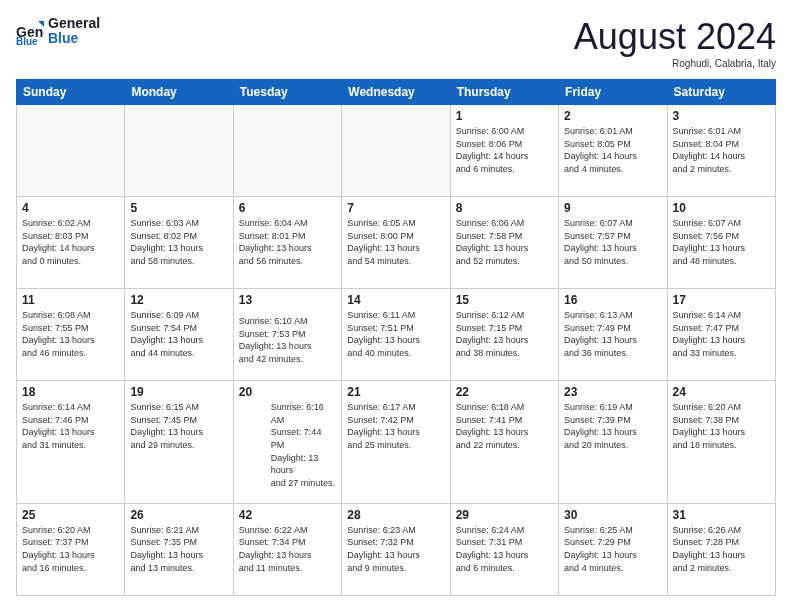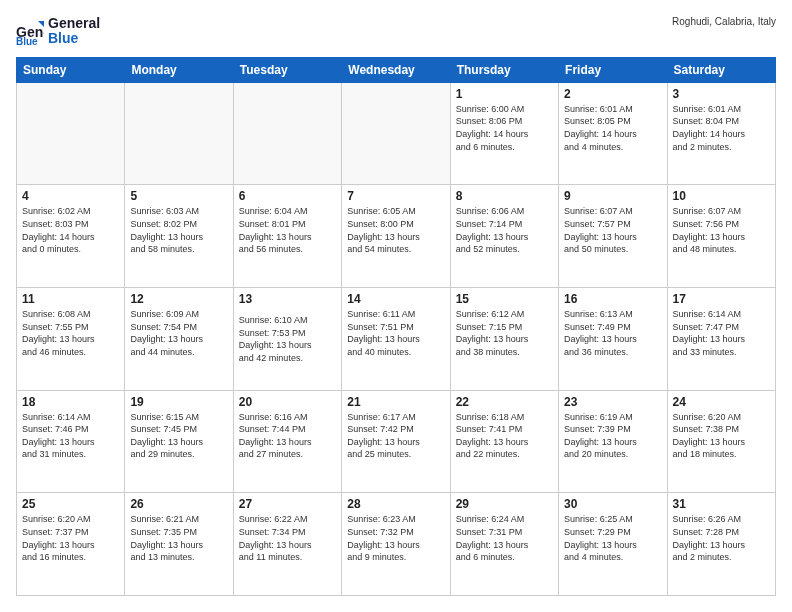--- a/index.html
+++ b/index.html
@@ -98,20 +98,21 @@
         <text x="0" y="20" font-size="14" font-weight="bold" fill="#1a1a2e">General</text>
         <text x="0" y="28" font-size="10" font-weight="bold" fill="#1565c0">Blue</text>
         <polygon points="22,4 28,10 28,4" fill="#1565c0"></polygon>
       </svg>
       <div style="display:flex;flex-direction:column;line-height:1.1;">
         <span style="font-size:14px;font-weight:bold;color:#1a1a2e;">General</span>
         <span style="font-size:14px;font-weight:bold;color:#1565c0;">Blue</span>
       </div>
     </div>
     <div class="title-section">
+      <div class="month-title">August 2024</div>
       <div class="location">Roghudi, Calabria, Italy</div>
     </div>
   </div>
 
   <table class="calendar">
     <thead>
       <tr>
       <th>Sunday</th>
           <th>Monday</th>
           <th>Tuesday</th>
@@ -174,21 +175,21 @@
           <td>
             <span class="day-num">7</span>
             <div class="day-info" style="white-space: pre-line;">Sunrise: 6:05 AM
 Sunset: 8:00 PM
 Daylight: 13 hours
 and 54 minutes.</div>
           </td>
           <td>
             <span class="day-num">8</span>
             <div class="day-info" style="white-space: pre-line;">Sunrise: 6:06 AM
-Sunset: 7:14 PM
+Sunset: 7:58 PM
 Daylight: 13 hours
 and 52 minutes.</div>
           </td>
           <td>
             <span class="day-num">9</span>
             <div class="day-info" style="white-space: pre-line;">Sunrise: 6:07 AM
 Sunset: 7:57 PM
 Daylight: 13 hours
 and 50 minutes.</div>
           </td>
@@ -261,21 +262,21 @@
           </td>
           <td>
             <span class="day-num">19</span>
             <div class="day-info" style="white-space: pre-line;">Sunrise: 6:15 AM
 Sunset: 7:45 PM
 Daylight: 13 hours
 and 29 minutes.</div>
           </td>
           <td>
             <span class="day-num">20</span>
-            <div class="day-info" style="white-space: pre-line;">Sunrise: 6:16 AM
+            <div class="day-info" style="white-space: pre-line; margin-left: 32px;">Sunrise: 6:16 AM
 Sunset: 7:44 PM
 Daylight: 13 hours
 and 27 minutes.</div>
           </td>
           <td>
             <span class="day-num">21</span>
             <div class="day-info" style="white-space: pre-line;">Sunrise: 6:17 AM
 Sunset: 7:42 PM
 Daylight: 13 hours
 and 25 minutes.</div>
@@ -311,21 +312,21 @@
 and 16 minutes.</div>
           </td>
           <td>
             <span class="day-num">26</span>
             <div class="day-info" style="white-space: pre-line;">Sunrise: 6:21 AM
 Sunset: 7:35 PM
 Daylight: 13 hours
 and 13 minutes.</div>
           </td>
           <td>
-            <span class="day-num">27</span>
+            <span class="day-num">42</span>
             <div class="day-info" style="white-space: pre-line;">Sunrise: 6:22 AM
 Sunset: 7:34 PM
 Daylight: 13 hours
 and 11 minutes.</div>
           </td>
           <td>
             <span class="day-num">28</span>
             <div class="day-info" style="white-space: pre-line;">Sunrise: 6:23 AM
 Sunset: 7:32 PM
 Daylight: 13 hours

